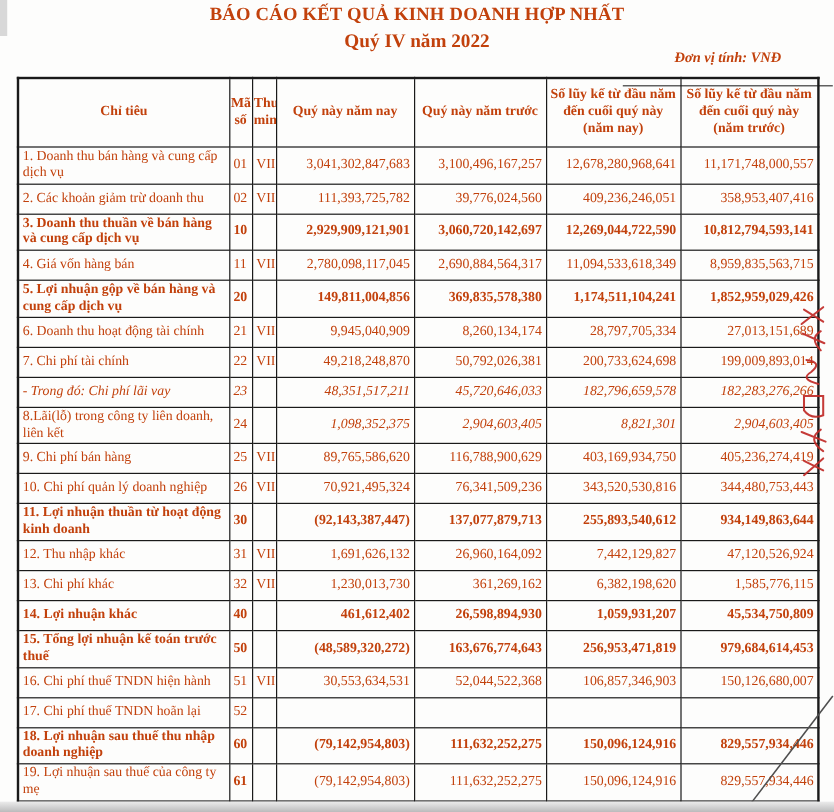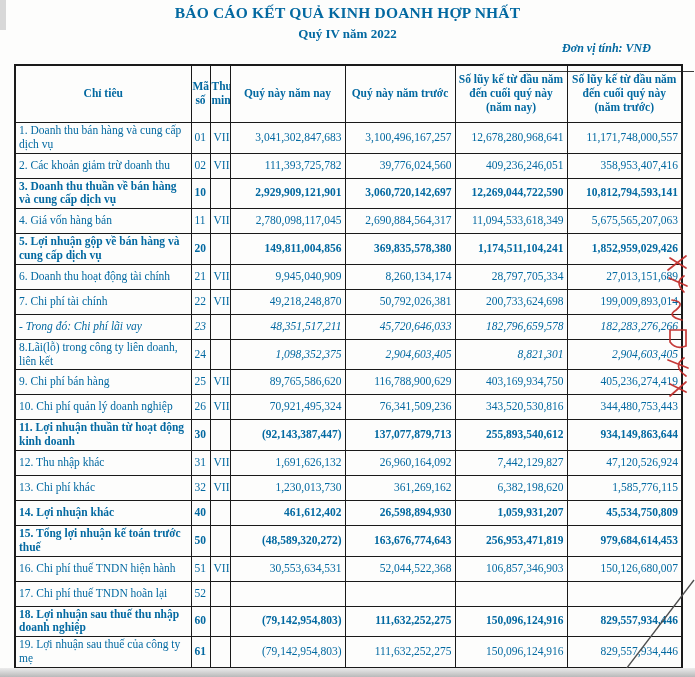--- a/index.html
+++ b/index.html
@@ -1,28 +1,28 @@
 <!DOCTYPE html>
 <html><head>
 <meta charset="utf-8">
 <style>
   html,body{margin:0;padding:0;background:#ffffff;}
   .page{
     position:relative;width:695px;height:677px;background:#fdfdfc;
-    font-family:"Liberation Serif","DejaVu Serif",serif;color:#0369a1;
+    font-family:"Liberation Serif","DejaVu Serif",serif;color:#c2410c;
     overflow:hidden;
   }
   .scan-edge-top-left{position:absolute;left:0;top:0;width:6px;height:30px;background:#d8d8d8;}
   .doc-title{
     position:absolute;top:4px;left:0;width:100%;text-align:center;
     font-size:15.5px;font-weight:bold;letter-spacing:.2px;
   }
   .doc-subtitle{
     position:absolute;top:26px;left:0;width:100%;text-align:center;
-    font-size:13px;font-weight:bold;
+    font-size:16px;font-weight:bold;
   }
   .unit-note{
     position:absolute;top:41px;right:1px;width:175px;text-align:center;
     font-size:12px;font-weight:bold;font-style:italic;
     border-bottom:1.5px solid #3a3a3a;padding-bottom:15px;
   }
   table.fin{
     position:absolute;left:14px;top:64px;width:667px;
     border-collapse:collapse;table-layout:fixed;
     border:2px solid #1a1a1a;
@@ -110,21 +110,21 @@
           <td class="val">12,269,044,722,590</td>
           <td class="val">10,812,794,593,141</td>
         </tr>
         <tr class="normal">
           <td class="lbl">4. Giá vốn hàng bán</td>
           <td class="code">11</td>
           <td class="note">VII.3</td>
           <td class="val">2,780,098,117,045</td>
           <td class="val">2,690,884,564,317</td>
           <td class="val">11,094,533,618,349</td>
-          <td class="val">5,675,565,207,063</td>
+          <td class="val">8,959,835,563,715</td>
         </tr>
         <tr class="bold">
           <td class="lbl">5. Lợi nhuận gộp về bán hàng và cung cấp dịch vụ</td>
           <td class="code">20</td>
           <td class="note"></td>
           <td class="val">149,811,004,856</td>
           <td class="val">369,835,578,380</td>
           <td class="val">1,174,511,104,241</td>
           <td class="val">1,852,959,029,426</td>
         </tr>

